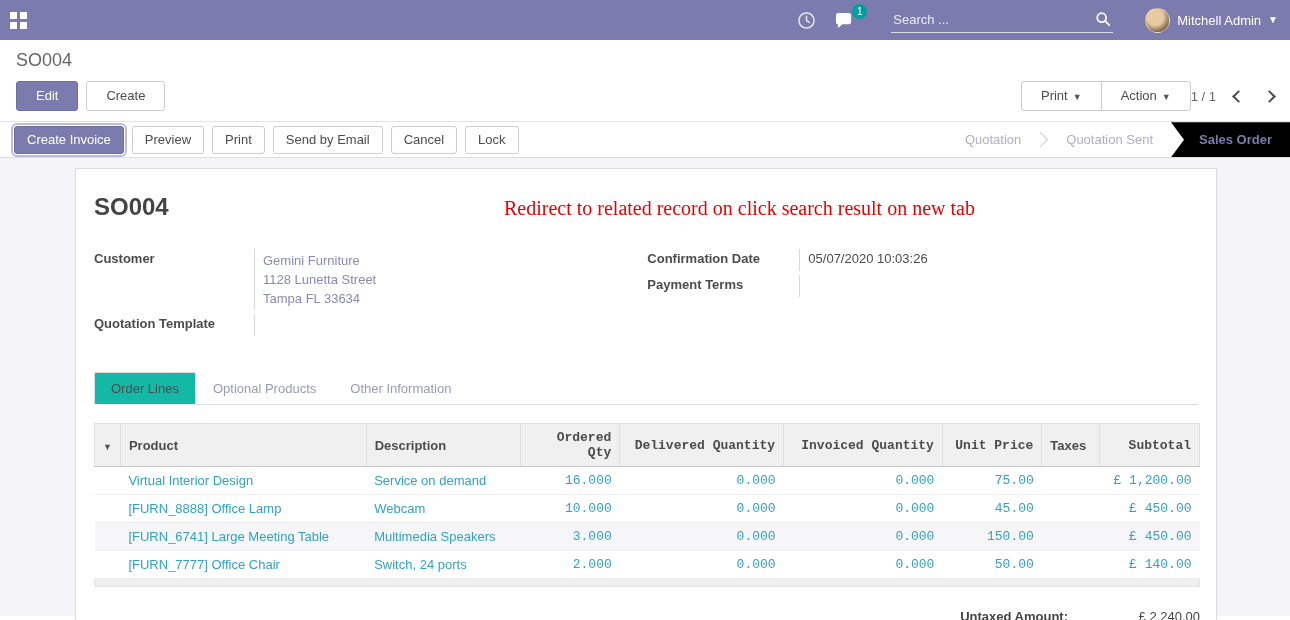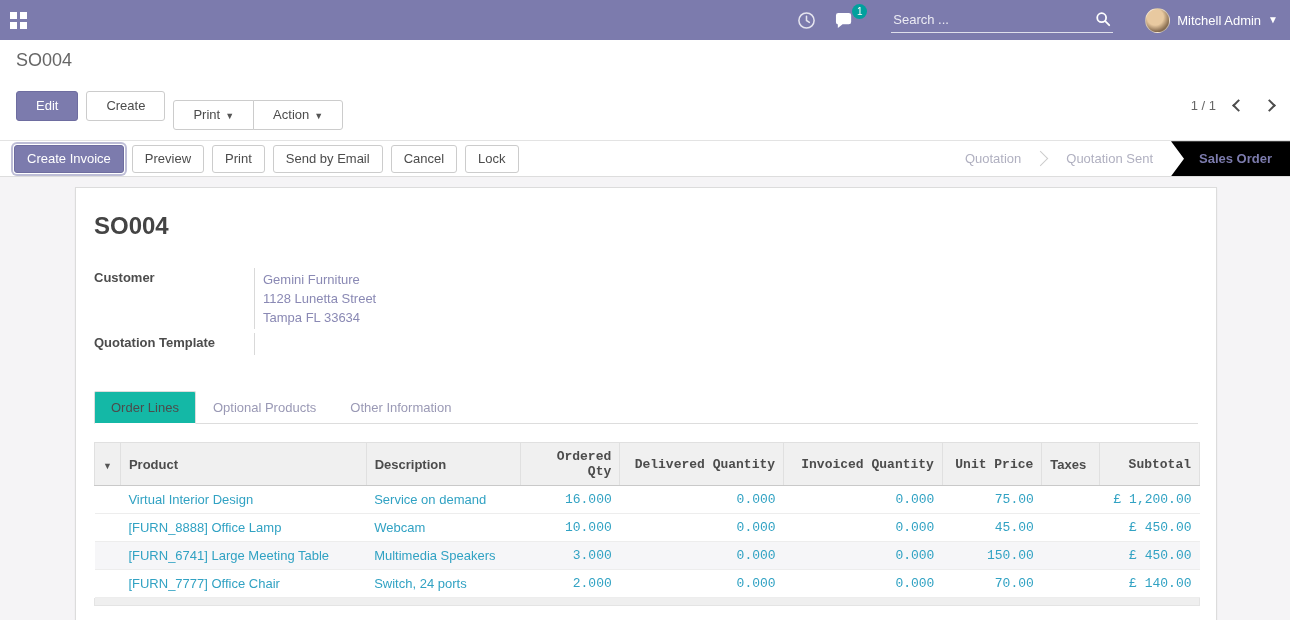--- a/index.html
+++ b/index.html
@@ -28,21 +28,21 @@
   .avatar { width:25px; height:25px; border-radius:50%;
     background:radial-gradient(circle at 40% 35%, #e8c9a0 0 40%, #8a6f52 70%, #5d4a37 100%);
     border:1px solid rgba(255,255,255,.5); }
   .caret { font-size:10px; line-height:1; }
 
   
   .control-panel { background:#fff; padding:10px 16px 10px; }
   .breadcrumb { font-size:18px; color:#666; margin-bottom:10px; }
   .cp-row { display:flex; align-items:center; }
   .cp-left, .cp-center, .cp-right { display:flex; align-items:center; }
-  .cp-center { flex:1; justify-content:flex-start; gap:0;margin-top:19px; }
+  .cp-center { flex:1; justify-content:flex-end; gap:0; }
   .btn { display:inline-block; font-size:13px; padding:5px 19px; border-radius:3px;
     border:1px solid #ccc; background:#fff; color:#4c4c4c; cursor:pointer;
     line-height:1.4; }
   .btn-primary { background:#7c7bad; border-color:#6e6da0; color:#fff; }
   .cp-left .btn { margin-right:8px; }
   .btn-group { display:flex; }
   .btn-group .btn { border-radius:0; margin:0; }
   .btn-group .btn:first-child { border-radius:3px 0 0 3px; }
   .btn-group .btn:last-child { border-radius:0 3px 3px 0; margin-left:-1px; }
   .ddcaret { font-size:9px; margin-left:5px; color:#555; }
@@ -183,36 +183,47 @@
     <div class="step">Quotation</div>
     <div class="step-sep"></div>
     <div class="step">Quotation Sent</div>
     <div class="step step-active">Sales Order</div>
   </div>
 </div>
 
 <div class="content">
   <div class="sheet">
     <div class="sheet-title">SO004</div>
+    <div class="annotation">Redirect to related record on click search result on new tab</div>
 
     <div class="field-groups">
       <div class="fg-left">
         <div class="frow">
           <div class="flabel">Customer</div>
           <div class="fvalue">
             <div class="link-val">Gemini Furniture</div>
             <div class="link-val">1128 Lunetta Street</div>
             <div class="link-val">Tampa FL 33634</div>
           </div>
         </div>
         <div class="frow">
           <div class="flabel">Quotation Template</div>
           <div class="fvalue"></div>
         </div>
       </div>
+      <div class="fg-right">
+        <div class="frow">
+          <div class="flabel">Confirmation Date</div>
+          <div class="fvalue dark-val">05/07/2020 10:03:26</div>
+        </div>
+        <div class="frow">
+          <div class="flabel">Payment Terms</div>
+          <div class="fvalue"></div>
+        </div>
+      </div>
     </div>
 
     <div class="tabs">
       <div class="tab tab-active">Order Lines</div>
       <div class="tab">Optional Products</div>
       <div class="tab">Other Information</div>
     </div>
 
     <table class="olist">
       <colgroup>
@@ -273,21 +284,21 @@
           <td></td>
           <td class="num">£ 450.00</td>
         </tr>
         <tr>
           <td></td>
           <td>[FURN_7777] Office Chair</td>
           <td>Switch, 24 ports</td>
           <td class="num">2.000</td>
           <td class="num">0.000</td>
           <td class="num">0.000</td>
-          <td class="num">70.00</td>
+          <td class="num">50.00</td>
           <td></td>
           <td class="num">£ 140.00</td>
         </tr>
       </tbody>
     </table>
     <div class="list-footer-strip"></div>
 
     <div class="totals">
       <span class="tlabel">Untaxed Amount:</span>
       <span class="tvalue">£ 2,240.00</span>

